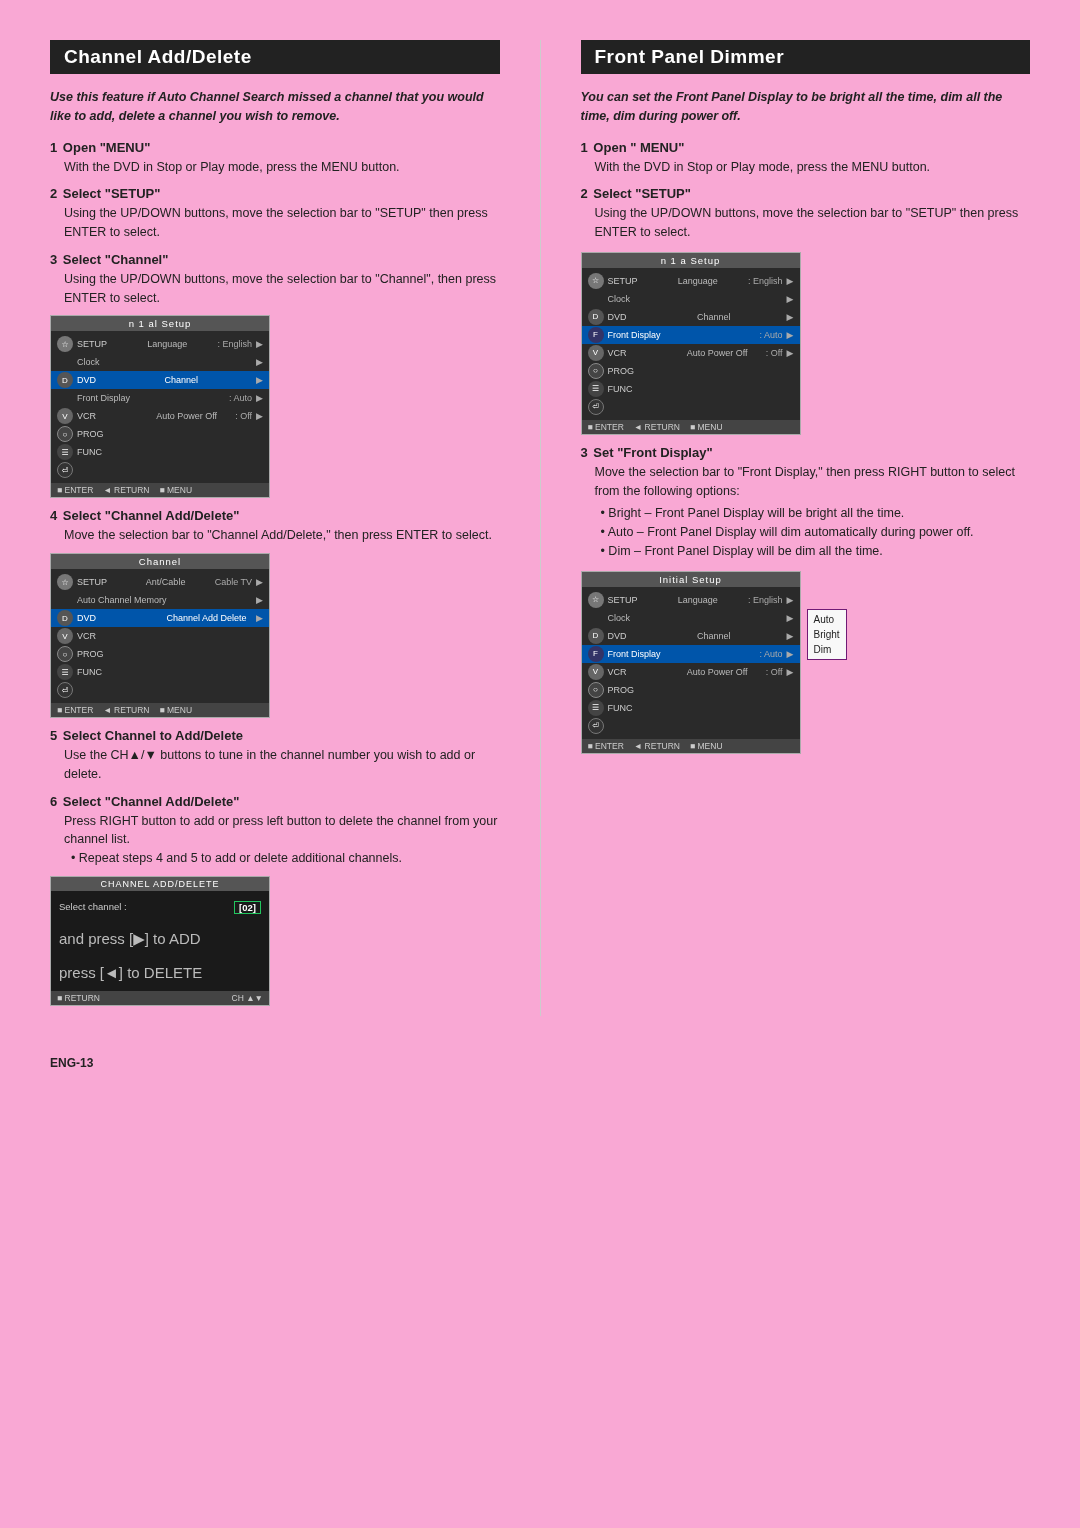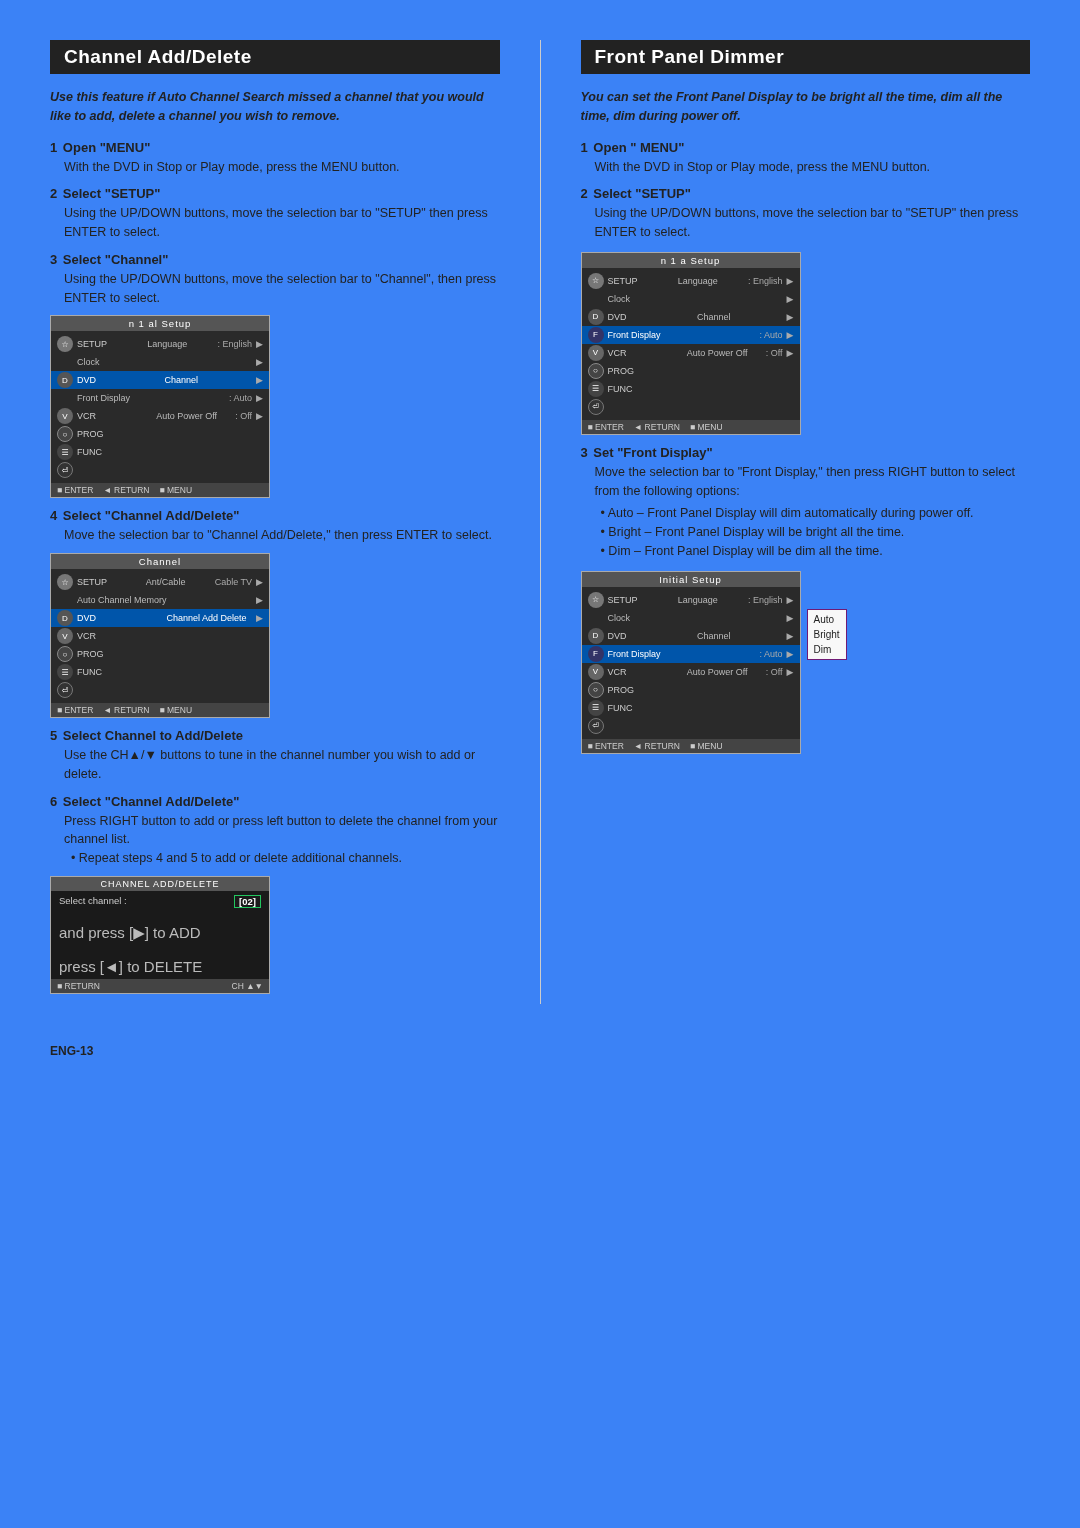--- a/index.html
+++ b/index.html
@@ -8,21 +8,21 @@
       min-height: 1528px;
       background: #fff;
       font-family: Arial, Helvetica, sans-serif;
       font-size: 13px;
       color: #222;
     }
     .page {
       width: 1080px;
       min-height: 1528px;
       padding: 40px 50px 60px 50px;
-      background: #3b82f6;
+      background: #f9a8d4;
     }
     .two-col {
       display: flex;
       gap: 40px;
     }
     .col-left {
       flex: 1;
       min-width: 0;
     }
     .col-right {
@@ -144,21 +144,21 @@
     }
     .channel-adddelete-title {
       background: #555;
       color: #fff;
       font-size: 9px;
       text-align: center;
       padding: 2px 0;
       letter-spacing: 1px;
     }
     .channel-adddelete-body {
-      padding: 4px 8px;
+      padding: 10px 8px;
       font-size: 9.5px;
       min-height: 70px;
     }
     .channel-adddelete-row {
       display: flex;
       justify-content: space-between;
       margin-bottom: 6px;
       font-size: 9.5px;
       color: #ccc;
     }
@@ -444,22 +444,22 @@
           </div>
         </div>
       </div>
 
       <div class="step">
         <div class="step-header">
           <span class="step-num">3</span>
           <span>Set "Front Display"</span>
         </div>
         <div class="step-body">Move the selection bar to "Front Display," then press RIGHT button to select from the following options:</div>
+        <div class="bullet">• Bright – Front Panel Display will be bright all the time.</div>
         <div class="bullet">• Auto – Front Panel Display will dim automatically during power off.</div>
-        <div class="bullet">• Bright – Front Panel Display will be bright all the time.</div>
         <div class="bullet">• Dim – Front Panel Display will be dim all the time.</div>
 
         <div style="display:flex;align-items:flex-start;gap:6px;margin-top:10px;">
           <div class="ui-box" style="margin:0;">
             <div class="ui-box-title">Initial Setup</div>
             <div class="ui-menu">
               <div class="ui-row">
                 <div class="icon-circle">☆</div>
                 <span class="label">SETUP</span>
                 <span class="label" style="color:#bbb">Language</span>

